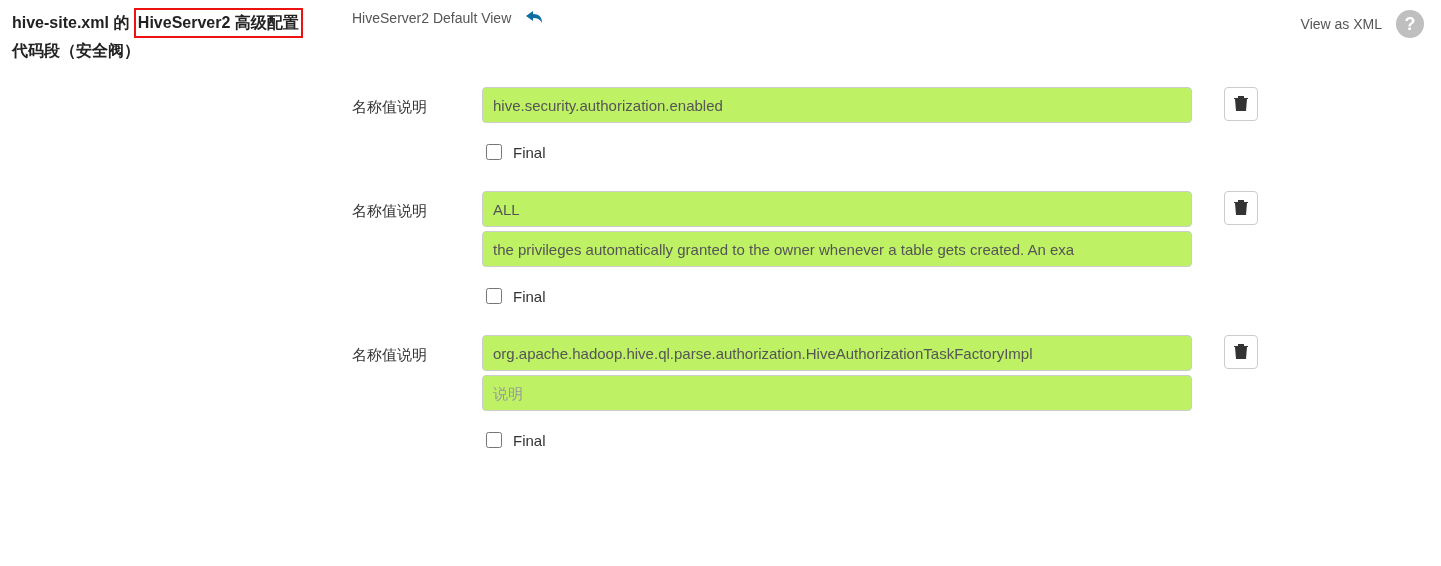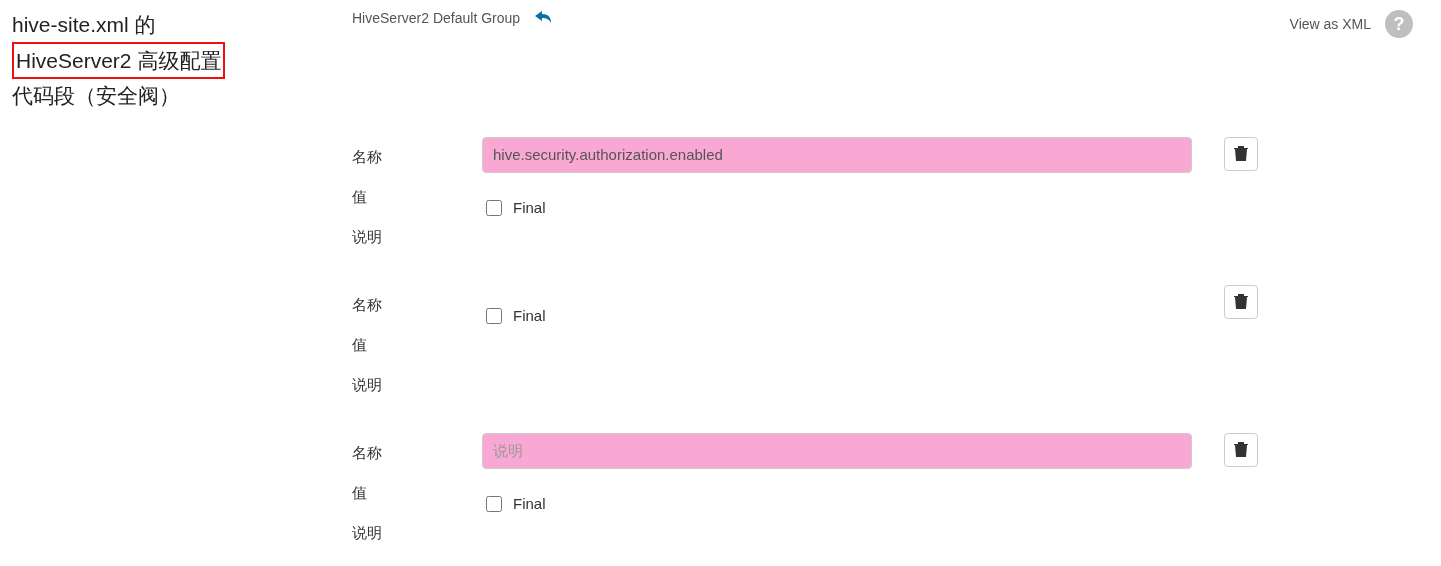--- a/index.html
+++ b/index.html
@@ -12,23 +12,23 @@
     background: #fff;
     width: 1441px;
   }
   .top-row {
     display: flex;
     align-items: flex-start;
     position: relative;
   }
   .left-title {
     width: 340px;
-    font-weight: normal;
+    font-weight: bold;
     color: #222;
-    font-size: 21px;
+    font-size: 16px;
     line-height: 1.6;
   }
   .hl-red {
     border: 2px solid #e11;
     padding: 0 2px;
     display: inline-block;
   }
   .group-label {
     color: #555;
     font-size: 14px;
@@ -36,21 +36,21 @@
   }
   .undo-icon {
     margin-left: 14px;
     margin-top: 2px;
     color: #0b6fa4;
     cursor: pointer;
   }
   .undo-icon svg { display:block; }
   .right-actions {
     position: absolute;
-    right: 16px;
+    right: 5px;
     top: 2px;
     display: flex;
     align-items: center;
     gap: 14px;
   }
   .view-xml {
     color: #555;
     font-size: 14px;
     cursor: pointer;
   }
@@ -69,21 +69,21 @@
     margin-top: 24px;
   }
   .prop-block {
     position: relative;
     margin-bottom: 28px;
     display:flex;
   }
   .labels-col {
     width: 130px;
     display:flex;
-    flex-direction:column;
+    flex-direction:row;
   }
   .labels-col .lbl {
     height: 40px;
     line-height: 40px;
     color: #333;
     font-size: 15px;
   }
   .fields-col {
     width: 710px;
     display:flex;
@@ -91,29 +91,29 @@
     gap: 4px;
   }
   .txt-input {
     width: 100%;
     height: 36px;
     border: 1px solid #ccc;
     border-radius: 4px;
     padding: 0 10px;
     font-size: 15px;
     color: #555;
-    background: #f9a8d4;
+    background: #bef264;
     outline: none;
   }
   .txt-input::placeholder { color:#999; }
   .final-row {
     display:flex;
     align-items:center;
     gap: 8px;
-    margin-top: 20px;
+    margin-top: 14px;
   }
   .final-row input[type=checkbox]{
     width:16px; height:16px;
     border:1px solid #888;
   }
   .final-row span { color:#333; font-size:15px; }
   .trash-btn {
     position:absolute;
     left: 872px;
     top: 0;
@@ -128,21 +128,21 @@
 </style>
 </head>
 <body>
 
 <div class="top-row">
   <div class="left-title">
     <span>hive-site.xml 的</span>
     <span class="hl-red">HiveServer2 高级配置</span><br>
     <span>代码段（安全阀）</span>
   </div>
-  <div class="group-label">HiveServer2 Default Group</div>
+  <div class="group-label">HiveServer2 Default View</div>
   <div class="undo-icon">
     <svg width="18" height="14" viewBox="0 0 18 14">
         <path d="M1 6 L8 1 L8 4 C14 4 17 7 17 13 C15 9 12 8 8 8 L8 11 Z" fill="#0b6fa4"></path>
       </svg>
   </div>
   <div class="right-actions">
     <span class="view-xml">View as XML</span>
     <div class="help-circle">?</div>
   </div>
 </div>
@@ -169,39 +169,42 @@
     </div>
   </div>
 
   <div class="prop-block">
     <div class="labels-col">
       <div class="lbl">名称</div>
       <div class="lbl">值</div>
       <div class="lbl">说明</div>
     </div>
     <div class="fields-col">
+      <input class="txt-input" value="ALL" style="">
+      <input class="txt-input" value="the privileges automatically granted to the owner whenever a table gets created. An exa" placeholder="说明" style="">
       <label class="final-row">
         <input type="checkbox" style="">
         <span>Final</span>
       </label>
     </div>
     <div class="trash-btn">
       <svg width="14" height="16" viewBox="0 0 14 16">
           <path d="M1 3h12l-1 12H2L1 3zm3-3h6v2H4V0zM0 2h14v1H0z"></path>
         </svg>
     </div>
   </div>
 
   <div class="prop-block">
     <div class="labels-col">
       <div class="lbl">名称</div>
       <div class="lbl">值</div>
       <div class="lbl">说明</div>
     </div>
     <div class="fields-col">
+      <input class="txt-input" value="org.apache.hadoop.hive.ql.parse.authorization.HiveAuthorizationTaskFactoryImpl" style="">
       <input class="txt-input" value="" placeholder="说明" style="">
       <label class="final-row">
         <input type="checkbox" style="">
         <span>Final</span>
       </label>
     </div>
     <div class="trash-btn">
       <svg width="14" height="16" viewBox="0 0 14 16">
           <path d="M1 3h12l-1 12H2L1 3zm3-3h6v2H4V0zM0 2h14v1H0z"></path>
         </svg>

